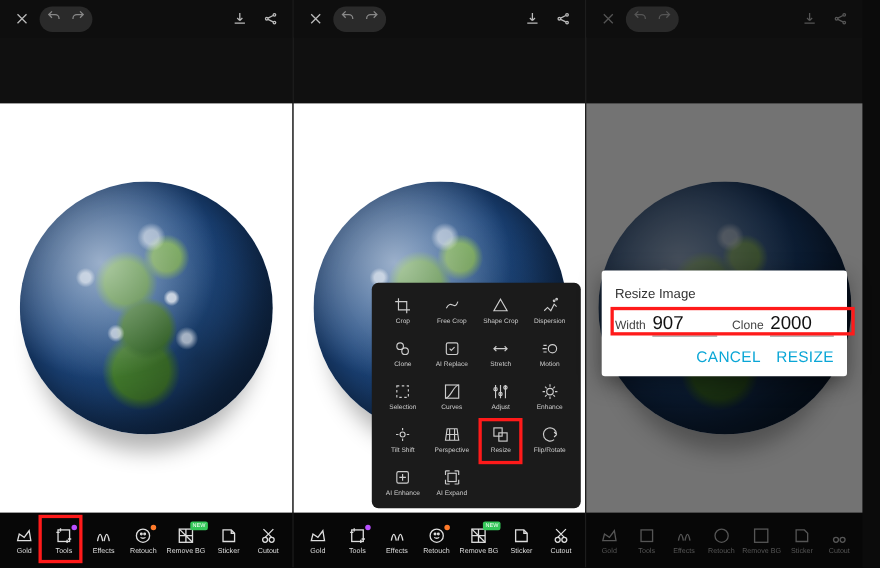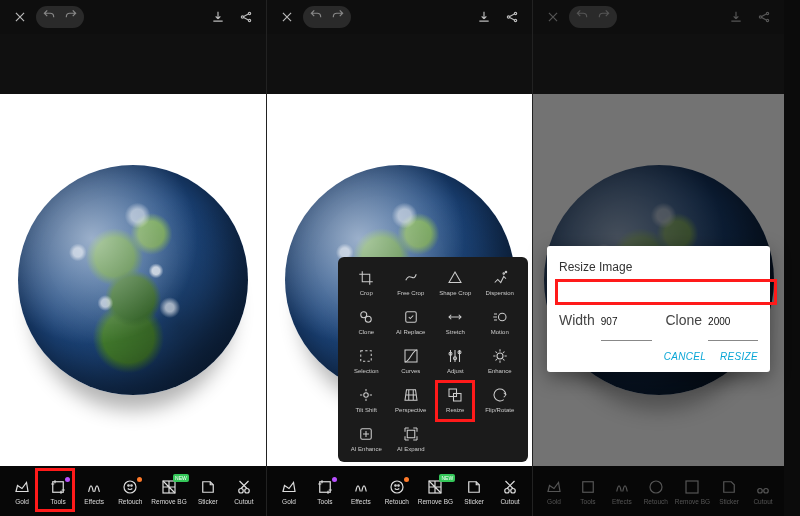--- a/index.html
+++ b/index.html
@@ -142,27 +142,27 @@
     left:14px; right:14px; top:246px;
     background:#fff;
     border-radius:3px;
     box-shadow:0 6px 20px rgba(0,0,0,.4);
     padding:14px 12px 10px;
     color:#222;
   }
   .dialog h3 { font-size:12px; font-weight:500; color:#333; margin-bottom:10px;}
   .fields { display:flex; gap:14px; margin-bottom:10px; }
   .fld { flex:1; display:flex; align-items:baseline; gap:6px; }
-  .fld label { font-size:14px; color:#444;margin-top:28px; }
+  .fld label { font-size:11px; color:#444; }
   .fld .val {
-    font-size:10px; color:#111;
-    border-bottom:1px solid #888; flex:1; text-align:left; padding-bottom:13px;
+    font-size:17px; color:#111;
+    border-bottom:1px solid #888; flex:1; text-align:left; padding-bottom:1px;
   }
   .dlg-actions { display:flex; justify-content:flex-end; gap:14px; }
-  .dlg-actions span { font-size:10px; color:#0aa6d6; letter-spacing:.3px;font-style:italic; }
+  .dlg-actions span { font-size:14px; color:#0aa6d6; letter-spacing:.3px; }
 
 </style>
 </head>
 <body>
 
 <div class="panel">
   <div class="topbar">
     <div class="tb-left">
       <div class="tb-btn">
         <svg viewBox="0 0 24 24">

